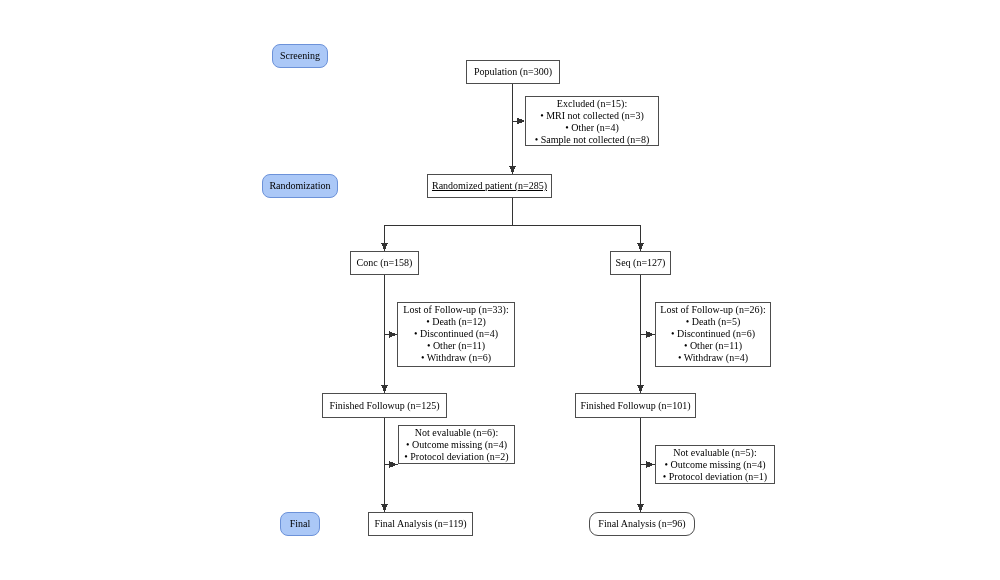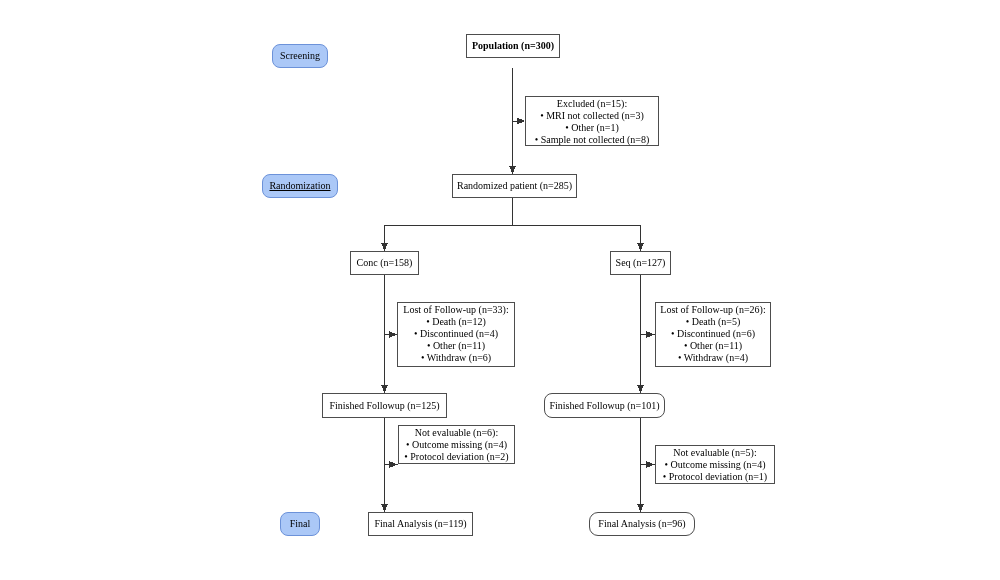--- a/index.html
+++ b/index.html
@@ -56,30 +56,30 @@
   }
   .listbox {
     border: 1px solid var(--box-border, #4d4d4d);
     padding: 1px 4px;
     text-align: center;
   }
   .listbox .lb-line { white-space: nowrap; line-height: 12px; }
 
   
   #stage-screening     { left: 272px; top: 44px;  width: 56px;  height: 24px; }
-  #stage-randomization { left: 262px; top: 174px; width: 76px;  height: 24px; text-decoration: underline; }
+  #stage-randomization { left: 262px; top: 174px; width: 76px;  height: 24px; }
   #stage-final         { left: 280px; top: 512px; width: 40px;  height: 24px; }
 
   
-  #node-population   { left: 466px; top: 34px;  width: 94px;  height: 24px; font-weight: bold; }
-  #node-randomized   { left: 452px; top: 174px; width: 125px; height: 24px; }
+  #node-population   { left: 466px; top: 60px;  width: 94px;  height: 24px; }
+  #node-randomized   { left: 427px; top: 174px; width: 125px; height: 24px; text-decoration: underline; }
   #node-conc         { left: 350px; top: 251px; width: 69px;  height: 24px; text-align: center; }
   #node-seq          { left: 610px; top: 251px; width: 61px;  height: 24px; }
   #node-finished-conc{ left: 322px; top: 393px; width: 125px; height: 25px; }
-  #node-finished-seq { left: 544px; top: 393px; width: 121px; height: 25px; border-radius: 8px; }
+  #node-finished-seq { left: 575px; top: 393px; width: 121px; height: 25px; }
   #node-final-conc   { left: 331px; top: 512px; width: 105px; height: 24px; margin-left: 37px; }
   #node-final-seq    { left: 589px; top: 512px; width: 106px; height: 24px; border-radius: 9px; }
 
   
   #node-excluded     { left: 525px; top: 96px;  width: 134px; height: 50px; }
   #node-lost-conc    { left: 397px; top: 302px; width: 118px; height: 65px; }
   #node-lost-seq     { left: 655px; top: 302px; width: 116px; height: 65px; }
   #node-noteval-conc { left: 398px; top: 425px; width: 117px; height: 39px; }
   #node-noteval-seq  { left: 655px; top: 445px; width: 120px; height: 39px; }
 </style>
@@ -135,21 +135,21 @@
   <div class="box" id="node-conc">Conc (n=158)</div>
   <div class="box" id="node-seq">Seq (n=127)</div>
   <div class="box" id="node-finished-conc">Finished Followup (n=125)</div>
   <div class="box" id="node-finished-seq">Finished Followup (n=101)</div>
   <div class="box" id="node-final-conc">Final Analysis (n=119)</div>
   <div class="box" id="node-final-seq">Final Analysis (n=96)</div>
 
   <div class="listbox" id="node-excluded">
     <div class="lb-line">Excluded (n=15):</div>
     <div class="lb-line">• MRI not collected (n=3)</div>
-    <div class="lb-line">• Other (n=1)</div>
+    <div class="lb-line">• Other (n=4)</div>
     <div class="lb-line">• Sample not collected (n=8)</div>
   </div>
 
   <div class="listbox" id="node-lost-conc">
     <div class="lb-line">Lost of Follow-up (n=33):</div>
     <div class="lb-line">• Death (n=12)</div>
     <div class="lb-line">• Discontinued (n=4)</div>
     <div class="lb-line">• Other (n=11)</div>
     <div class="lb-line">• Withdraw (n=6)</div>
   </div>

